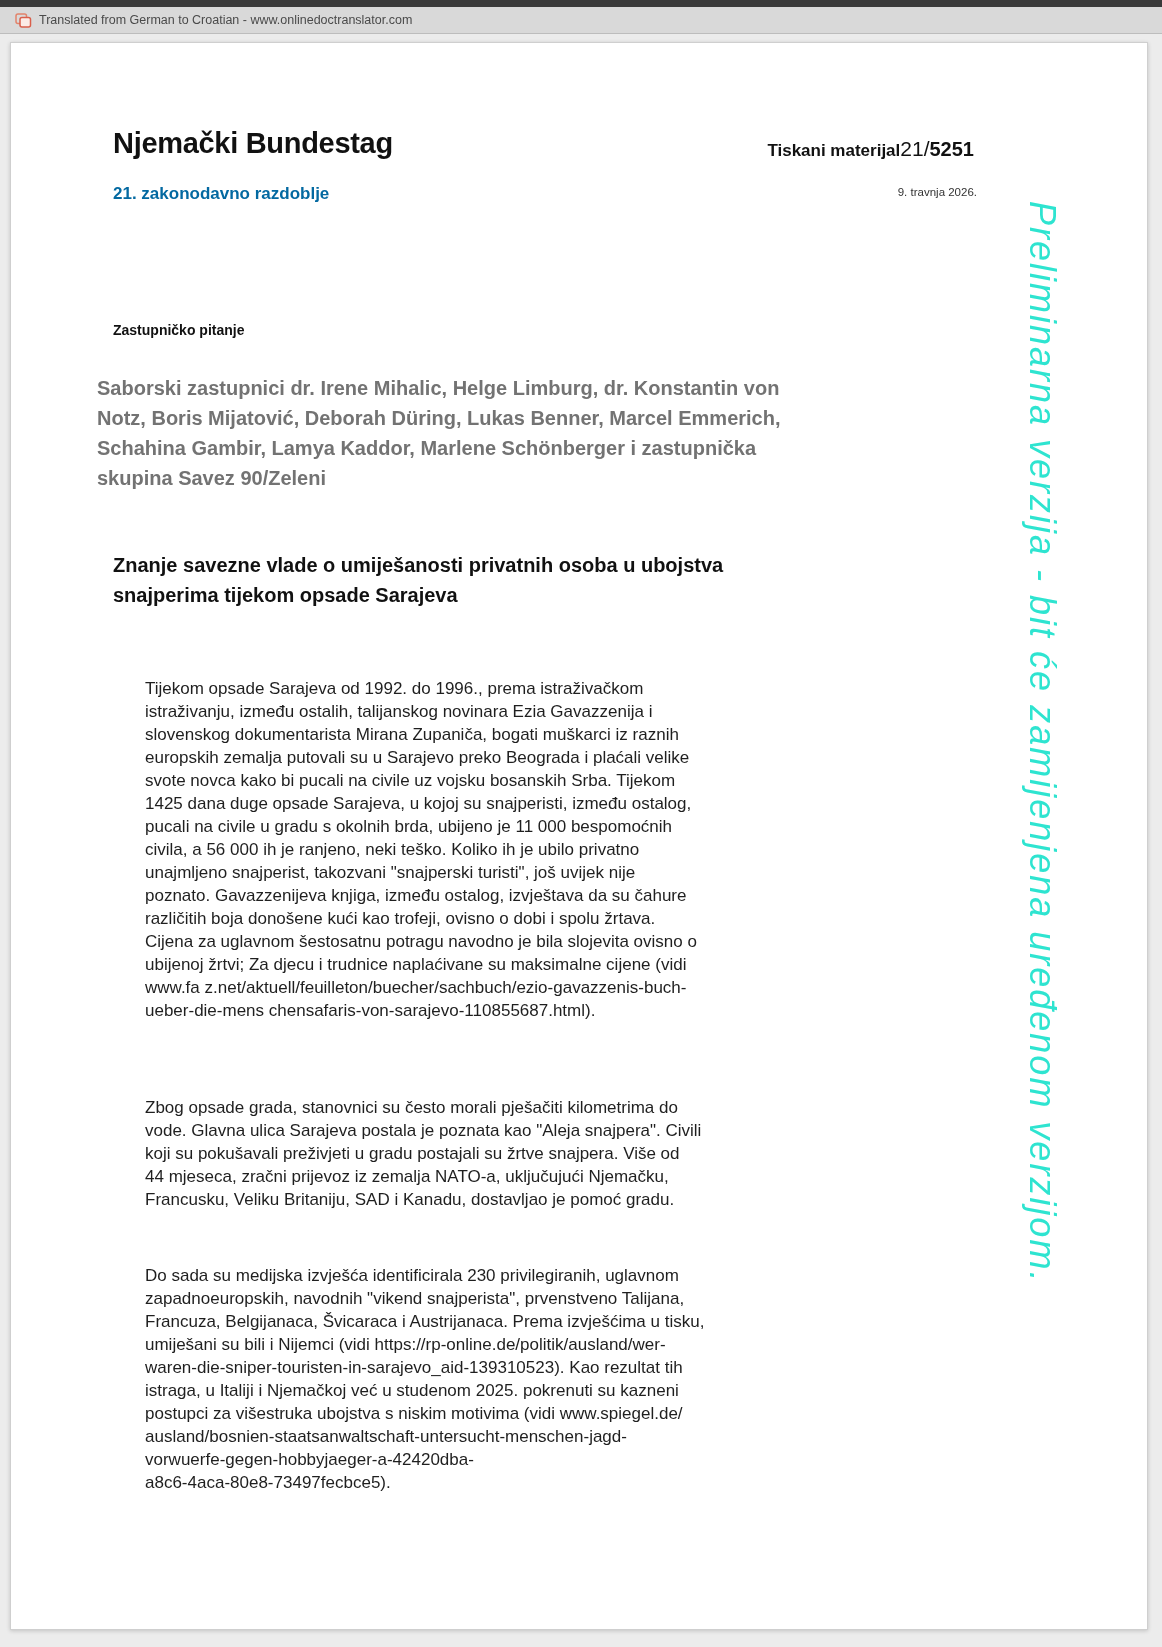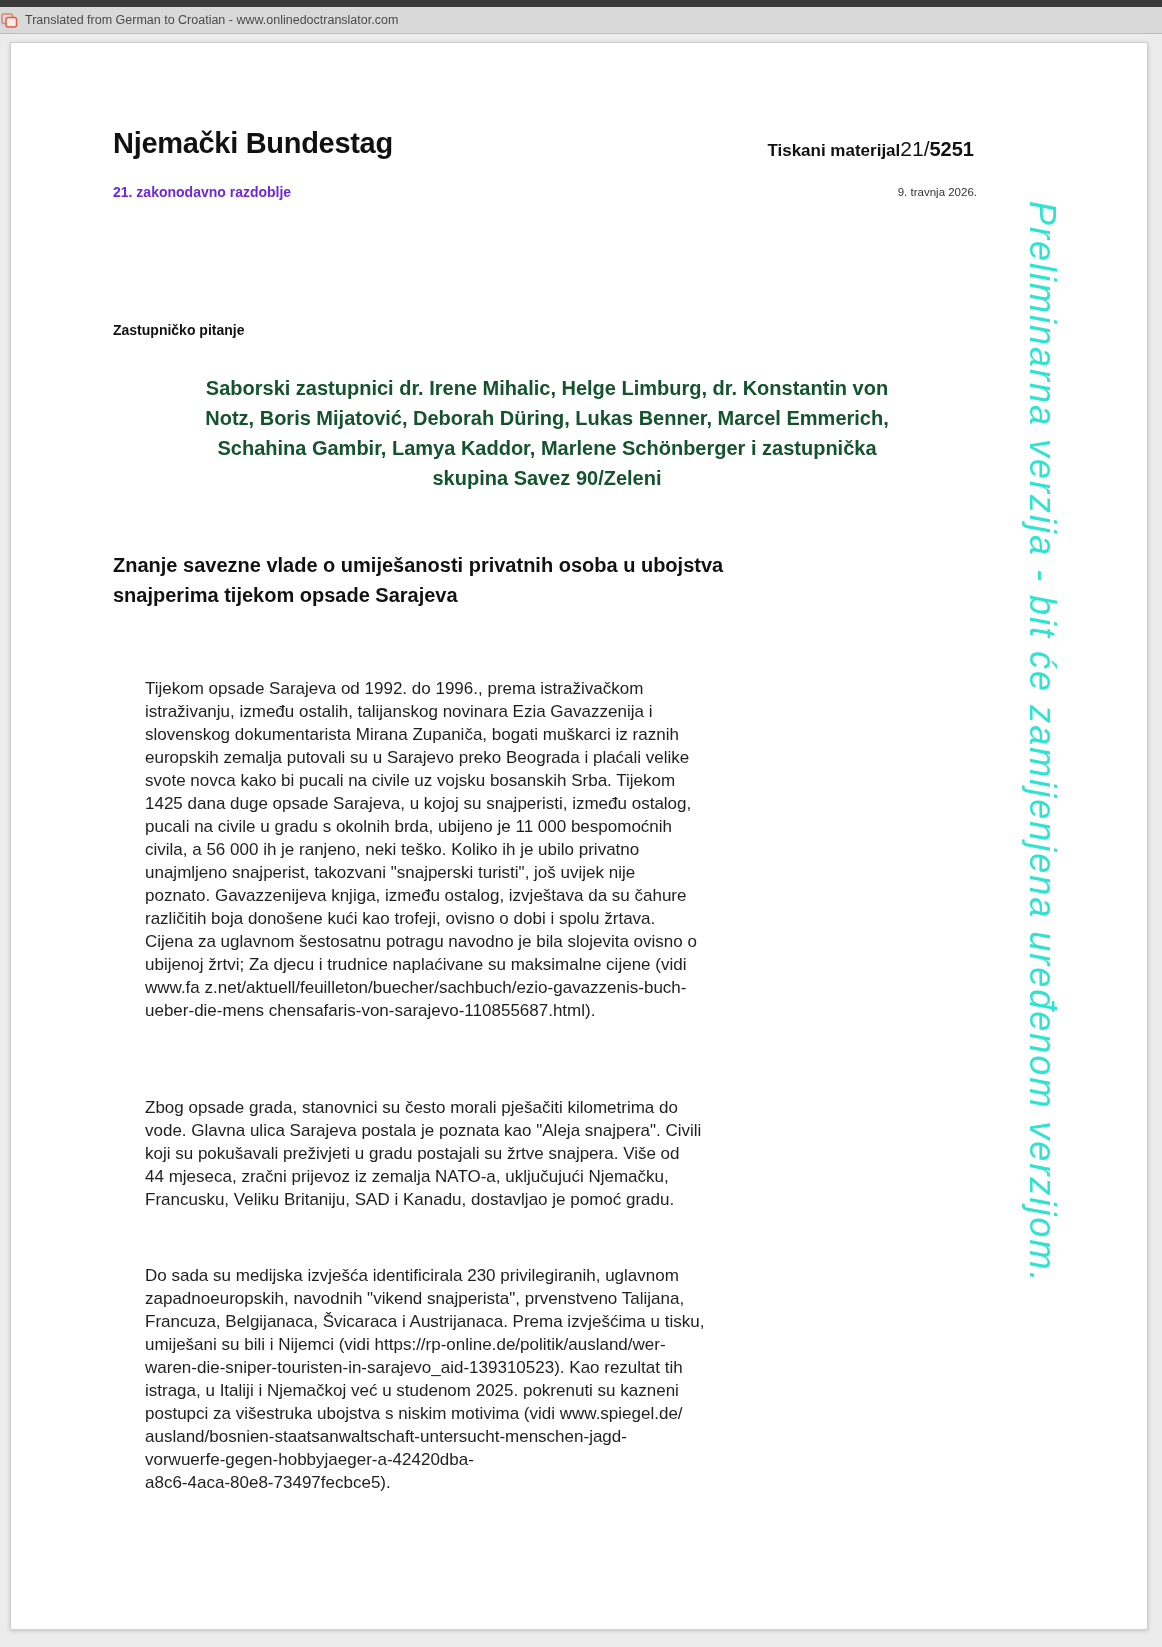--- a/index.html
+++ b/index.html
@@ -11,21 +11,21 @@
   }
   .topstrip {
     width: 100%; height: 7px;
     background: #3a3a3a;
   }
   .translator-bar {
     width: 100%; height: 27px;
     background: #d9d9d9;
     border-bottom: 1px solid #bdbdbd;
     display: flex; align-items: center;
-    padding-left: 1px;
+    padding-left: 15px;
   }
   .t-icon { display: inline-flex; margin-right: 7px; }
   .t-label {
     font-size: 12.5px; color: #4a4a4a;
   }
   .page {
     position: relative;
     width: 1138px; height: 1588px;
     margin: 8px 0 0 10px;
     background: #ffffff;
@@ -39,34 +39,34 @@
   }
   .material {
     position: absolute; right: 173px; top: 94px;
     white-space: nowrap; color: #111;
   }
   .m-label { font-size: 17px; font-weight: 700; }
   .m-prefix { font-size: 21px; font-weight: 400; }
   .m-num { font-size: 20px; font-weight: 700; }
   .period {
     position: absolute; left: 102px; top: 141px;
-    font-size: 14px; font-weight: 700; color: #6d28d9;
+    font-size: 17px; font-weight: 700; color: #0369a1;
   }
   .date {
     position: absolute; right: 170px; top: 143px;
     font-size: 11.5px; font-weight: 400; color: #333; margin-left: 7px;
   }
   .kicker {
     position: absolute; left: 102px; top: 279px;
     font-size: 14px; font-weight: 700; color: #111;
   }
   .authors {
     position: absolute; left: 86px; top: 330px; right: 150px;
-    font-size: 20px; font-weight: 700; color: #14532d;
-    line-height: 30px; white-space: pre-line; text-align: center;
+    font-size: 20px; font-weight: 700; color: #737373;
+    line-height: 30px; white-space: pre-line;
   }
   .doc-title {
     position: absolute; left: 102px; top: 507px; right: 150px;
     font-size: 20px; font-weight: 700; color: #111;
     line-height: 30px; white-space: pre-line;
   }
   .para {
     position: absolute; left: 102px; right: 140px;
     font-size: 17px; font-weight: 400; color: #1f1f1f;
     line-height: 23px; white-space: pre-line; margin-left: 32px;

